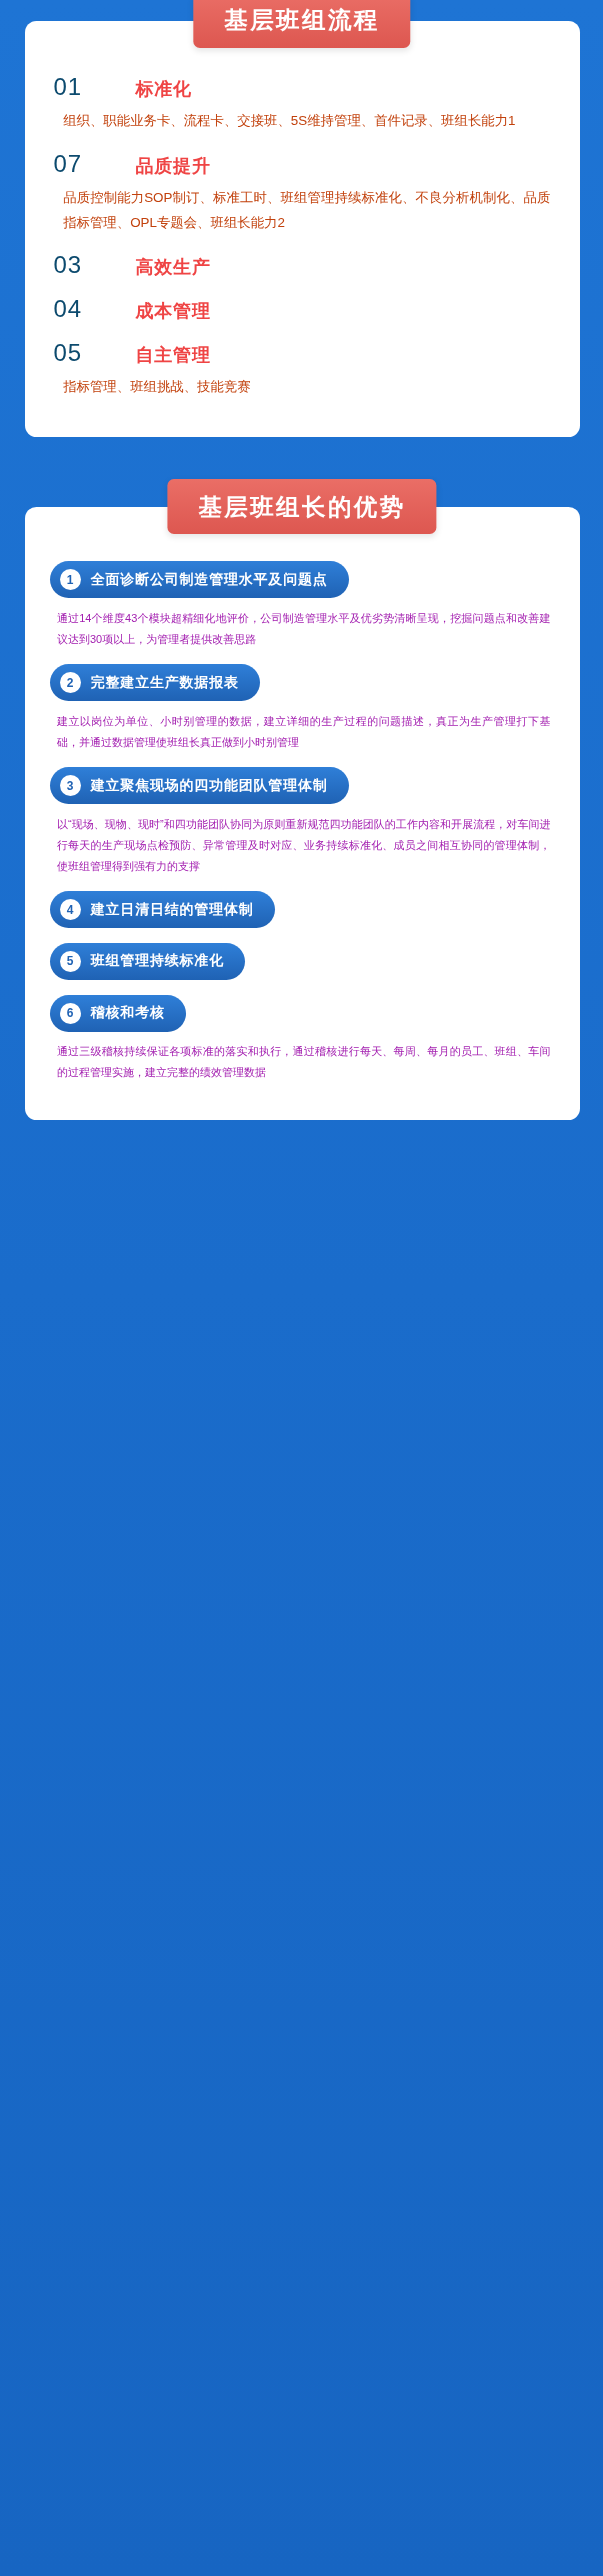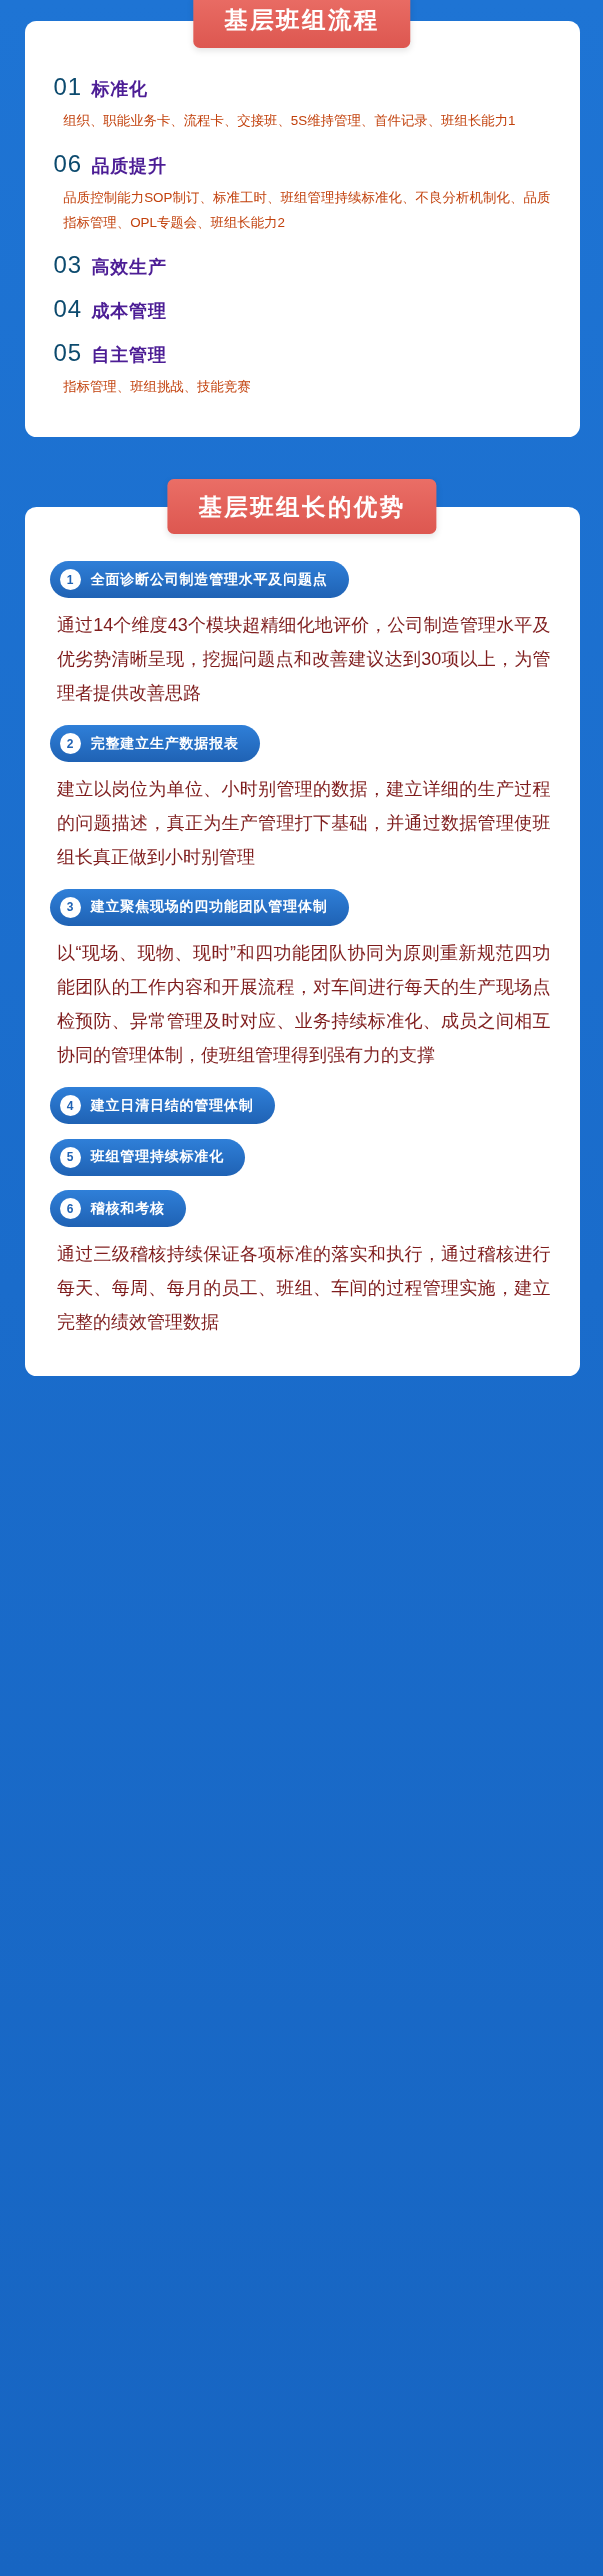--- a/index.html
+++ b/index.html
@@ -59,24 +59,25 @@
     margin-bottom: 8px;
   }
   .sec-num {
     color: #0c4a6e;
     font-size: 24px;
     font-weight: normal;
     line-height: 1;
     letter-spacing: 0.8px;
   }
   .sec-title {
-    color: #4c1d95;
+    color: #ef4444;
     font-size: 18px;
     font-weight: bold;
     letter-spacing: 0.8px;
+    margin-left: 44px;
   }
   .sec-body {
     color: #c2410c;
     font-size: 13.4px;
     line-height: 1.85;
     padding-left: 9.7px;
     text-align: justify;
   }
 
   
@@ -102,22 +103,22 @@
     background: #ffffff;
     color: #1f62b4;
     font-size: 12px;
     font-weight: bold;
     display: flex;
     align-items: center;
     justify-content: center;
     flex: 0 0 21px;
   }
   .item-body {
-    color: #7f1d1d;
-    font-size: 18px;
+    color: #a21caf;
+    font-size: 11px;
     line-height: 1.9;
     padding: 9.7px 8px 0 11.4px;
     text-align: justify;
   }
 </style>
 </head>
 <body>
 
 <div class="page">
 
@@ -127,21 +128,21 @@
     <div class="sec">
       <div class="sec-head">
         <span class="sec-num">01</span>
         <span class="sec-title">标准化</span>
       </div>
       <div class="sec-body">组织、职能业务卡、流程卡、交接班、5S维持管理、首件记录、班组长能力1</div>
     </div>
 
     <div class="sec">
       <div class="sec-head">
-        <span class="sec-num">06</span>
+        <span class="sec-num">07</span>
         <span class="sec-title">品质提升</span>
       </div>
       <div class="sec-body">品质控制能力SOP制订、标准工时、班组管理持续标准化、不良分析机制化、品质指标管理、OPL专题会、班组长能力2</div>
     </div>
 
     <div class="sec">
       <div class="sec-head">
         <span class="sec-num">03</span>
         <span class="sec-title">高效生产</span>
       </div>

